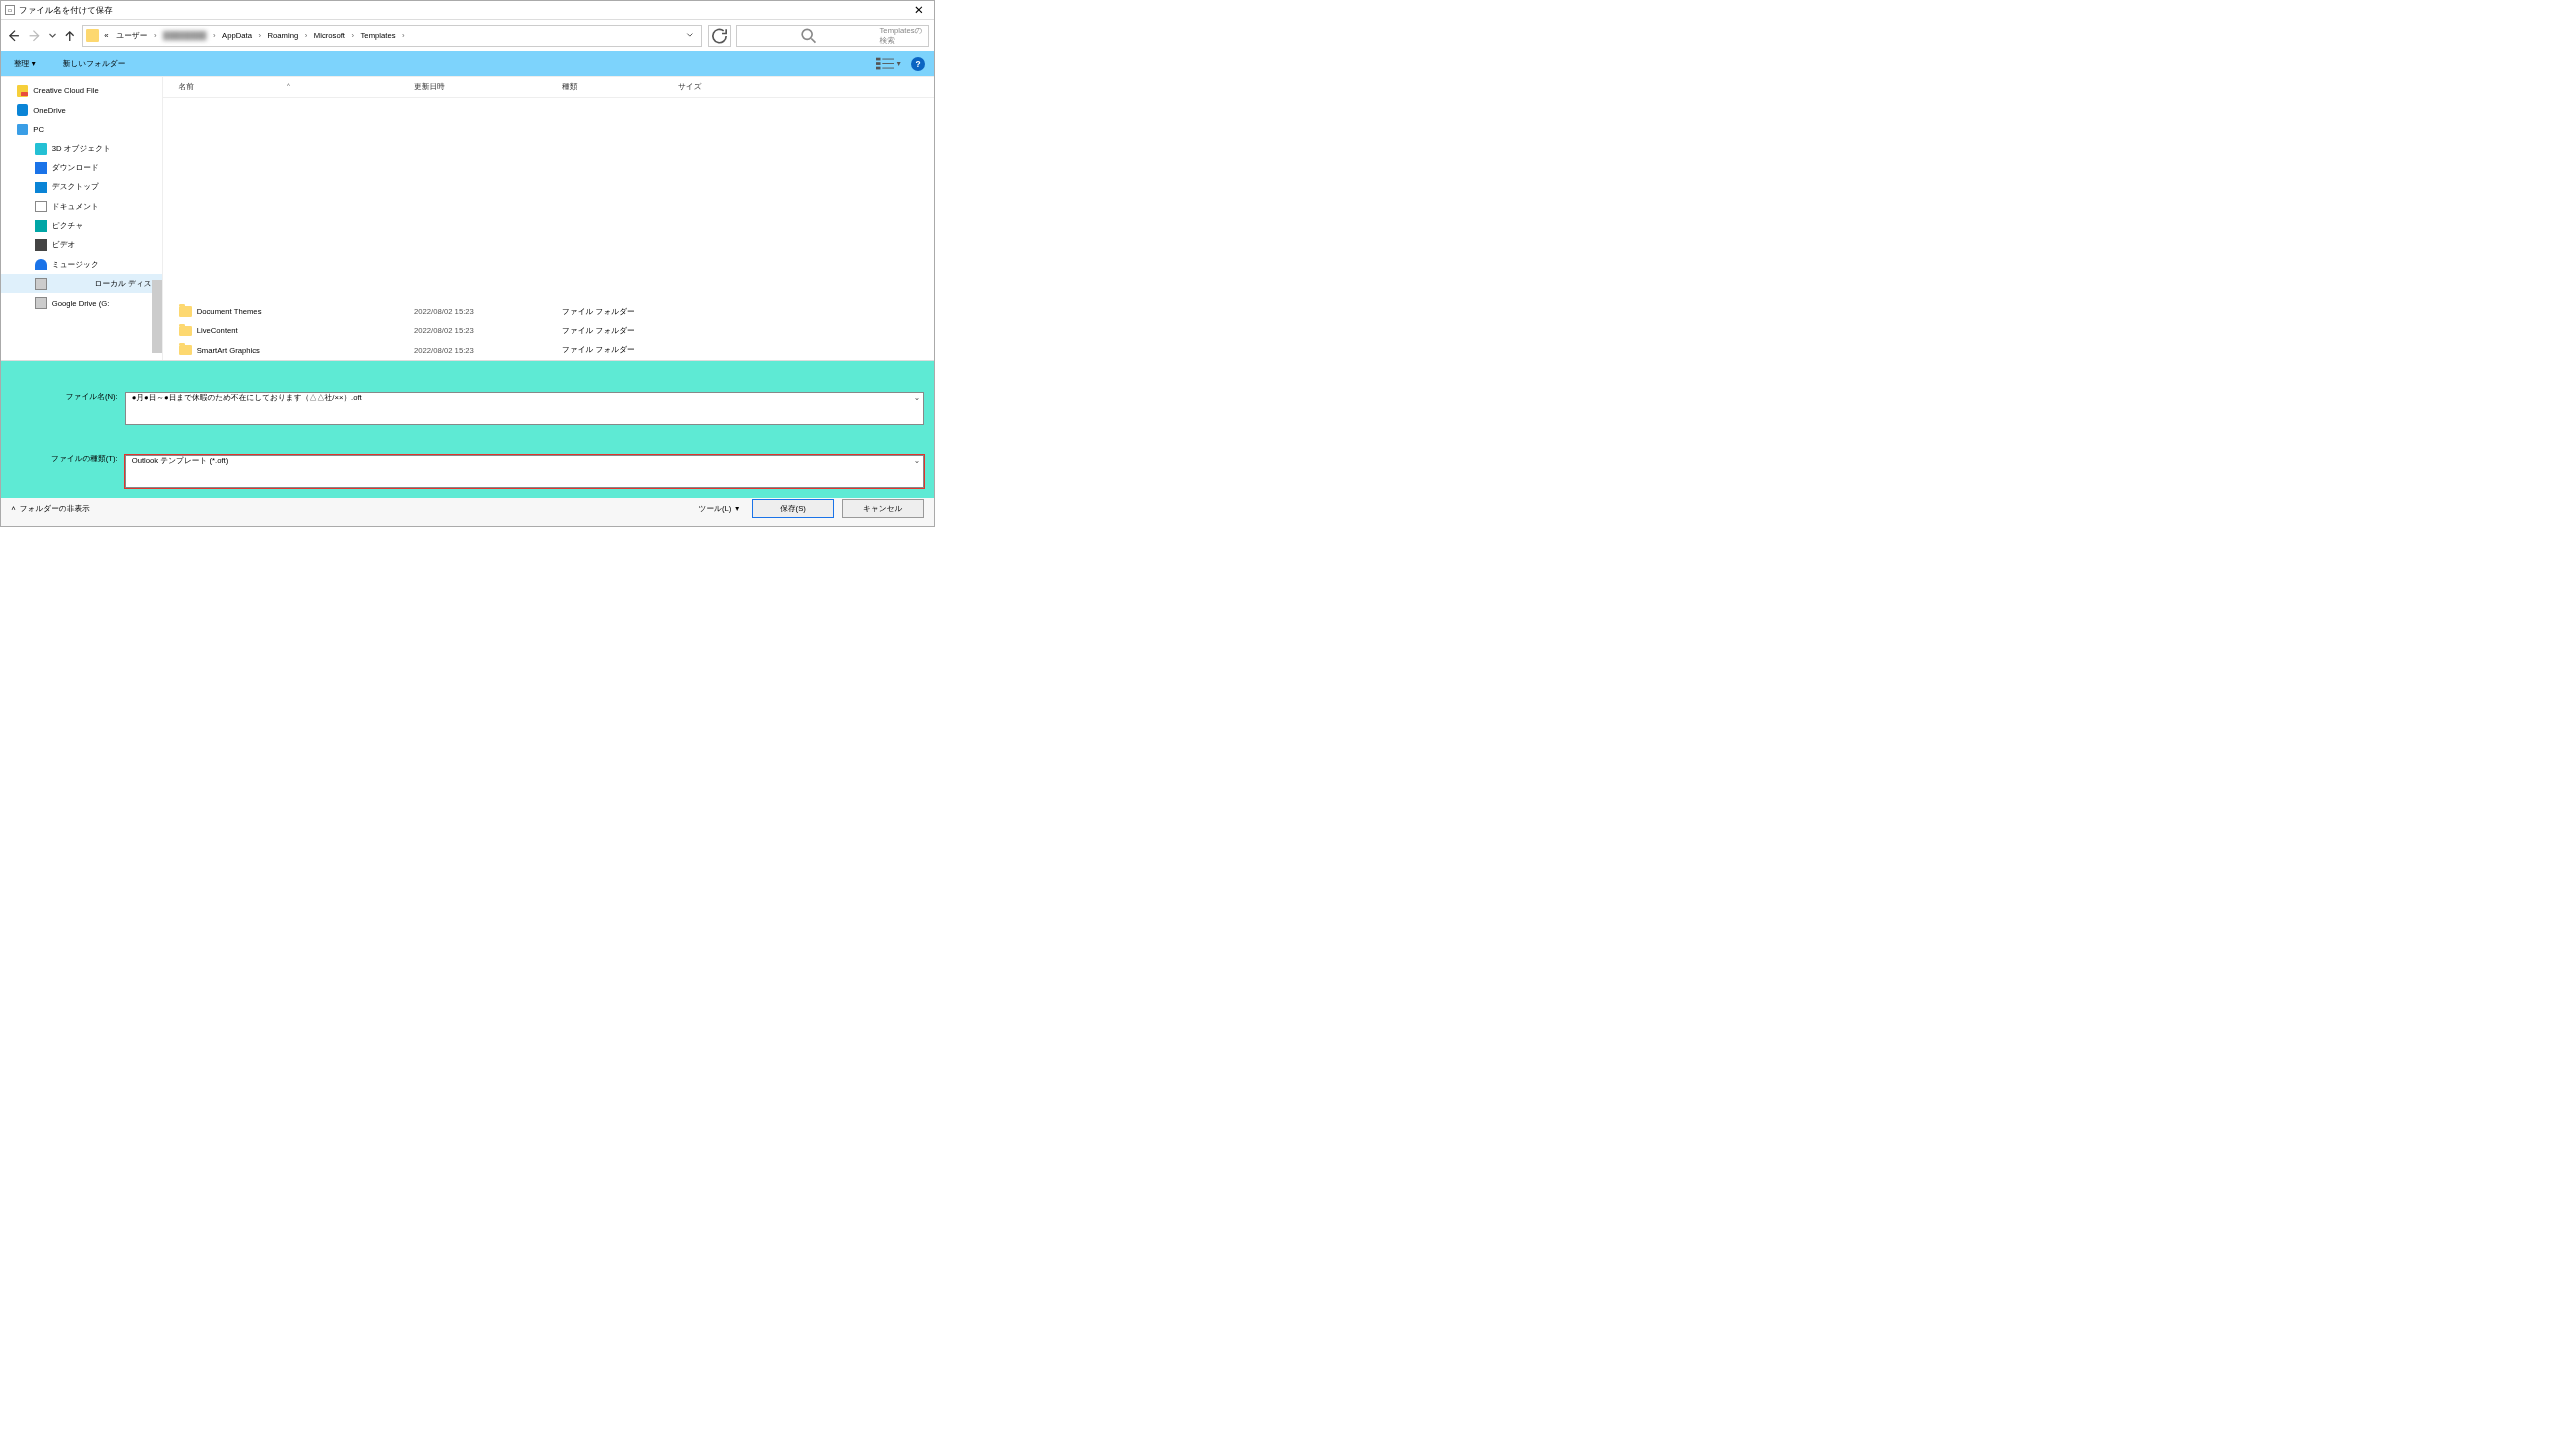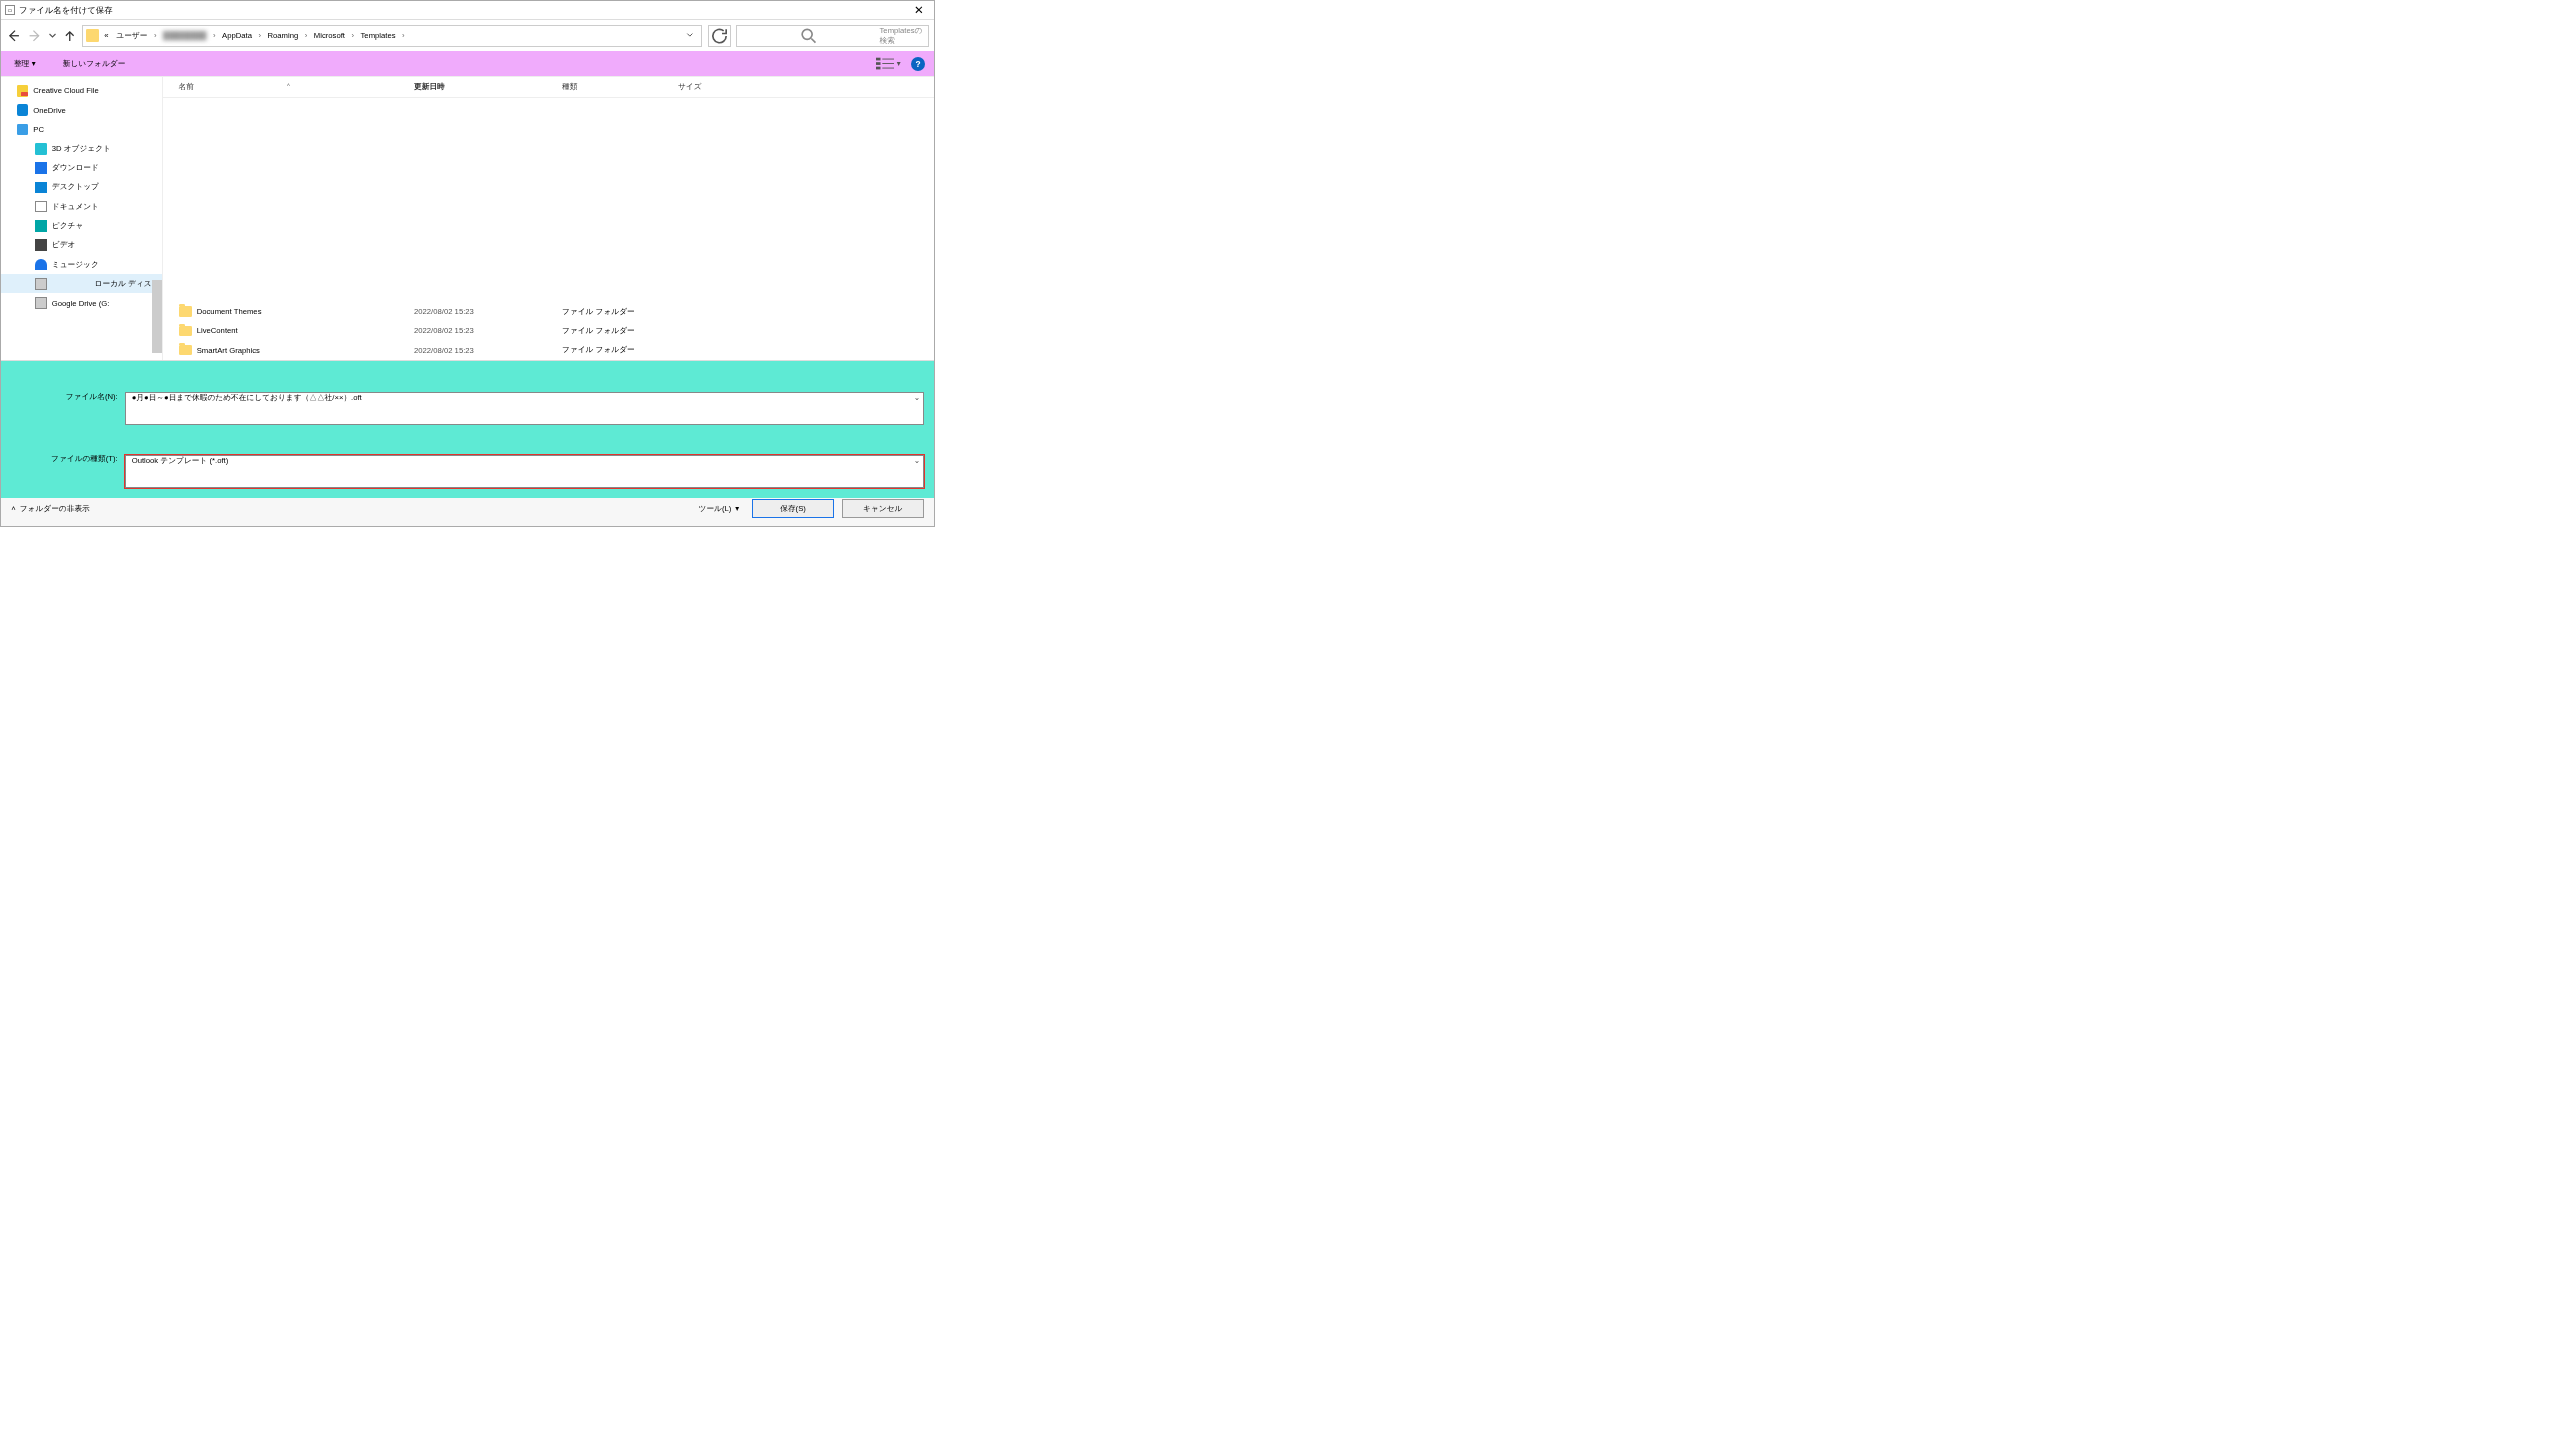--- a/index.html
+++ b/index.html
@@ -13,21 +13,21 @@
   .navbtn { width:15.5px; height:15.5px; display:flex; align-items:center; justify-content:center; color:#444; }
   .navbtn.disabled { color:#bbb; }
   .chev { width:9px; height:9px; display:flex; align-items:center; justify-content:center; color:#555;}
   .breadcrumb { flex:1; display:flex; align-items:center; border:0.6px solid #ccc; height:22px; padding:0 2.6px; gap:2.6px; background:#fff;}
   .breadcrumb .folder-icon { width:13px; height:13px; background:#fdd870; border-radius:1.3px; position:relative; }
   .breadcrumb .seg { padding:0 2.6px; }
   .breadcrumb .arr { color:#666; padding:0 1.3px;}
   .breadcrumb .bc-dd { margin-left:auto; padding:0 5.2px; color:#555;}
   .refresh { width:23px; height:22px; border:0.6px solid #ccc; display:flex; align-items:center; justify-content:center; color:#555;}
   .search { width:193px; height:22px; border:0.6px solid #ccc; display:flex; align-items:center; padding:0 5.2px; color:#888; gap:3.9px;}
-  .toolbar { display:flex; align-items:center; height:26px; padding:0 9px; border-bottom:0.6px solid #eee; background:#f0abfc;}
+  .toolbar { display:flex; align-items:center; height:26px; padding:0 9px; border-bottom:0.6px solid #eee; background:#7dd3fc;}
   .toolbar .tbtn { padding:2.6px 3.9px; display:flex; align-items:center; gap:2.6px;}
   .toolbar .spacer { flex:1; }
   .viewbtn { width:18px; height:14px; display:flex; align-items:center; justify-content:center;}
   .help { width:14px; height:14px; border-radius:50%; background:#0a64c2; color:#fff; display:flex; align-items:center; justify-content:center; font-weight:bold; font-size:8.4px; margin-left:7.7px;}
   .main { flex:1; display:flex; min-height:0; }
   .tree { width:162px; border-right:0.6px solid #eee; overflow:auto; padding:3.9px 0; position:relative;}
   .tree .scrollbar { position:absolute; right:0; top:203px; width:10.3px; height:73px; background:#ccc;}
   .tree-item { display:flex; align-items:center; height:19.3px; padding:0 6.4px 0 15.5px; gap:5.2px; white-space:nowrap; overflow:hidden; text-overflow:ellipsis;}
   .tree-item.sel { background:#dff0fb;gap:48px;}
   .tree-item.lvl1 { padding-left:34px;}
@@ -41,21 +41,21 @@
   .ic-dt { background:#0a84d6;}
   .ic-doc { background:#fff; border:0.6px solid #888;}
   .ic-pic { background:#00a6a6;}
   .ic-vid { background:#444;}
   .ic-mus { background:#1a73e8; border-radius:50% 50% 0 0;}
   .ic-drv { background:#ccc; border:0.6px solid #888;}
   .filelist { flex:1; display:flex; flex-direction:column;justify-content:space-between; }
   .colhdr { display:flex; height:20.6px; align-items:center; border-bottom:0.6px solid #eee; color:#333; }
   .col-name { width:251px; padding-left:15.5px; position:relative;}
   .col-name .sort { position:absolute; left:50%; top:-0.6px; font-size:5.8px; color:#666; transform:translateX(-50%);}
-  .col-date { width:148px;font-weight:bold;}
+  .col-date { width:148px;}
   .col-type { width:116px;}
   .col-size { width:77px;}
   .filerow { display:flex; height:19.3px; align-items:center; }
   .filerow .fname { width:251px; padding-left:15.5px; display:flex; align-items:center; gap:5.2px;}
   .filerow .fdate { width:148px; color:#555;}
   .filerow .ftype { width:116px; color:#000;}
   .filerow .fsize { width:77px;}
   .fld-icon { width:13px; height:10.3px; background:#fdd870; border-radius:1.3px; position:relative;}
   .fld-icon::before { content:""; position:absolute; width:6.4px; height:1.9px; background:#fdd870; top:-1.9px; left:0; border-radius:1.3px 1.3px 0 0;}
   .bottom { border-top:0.6px solid #ddd; padding:7.7px 10.3px 5.2px 10.3px; background:#5eead4;}

